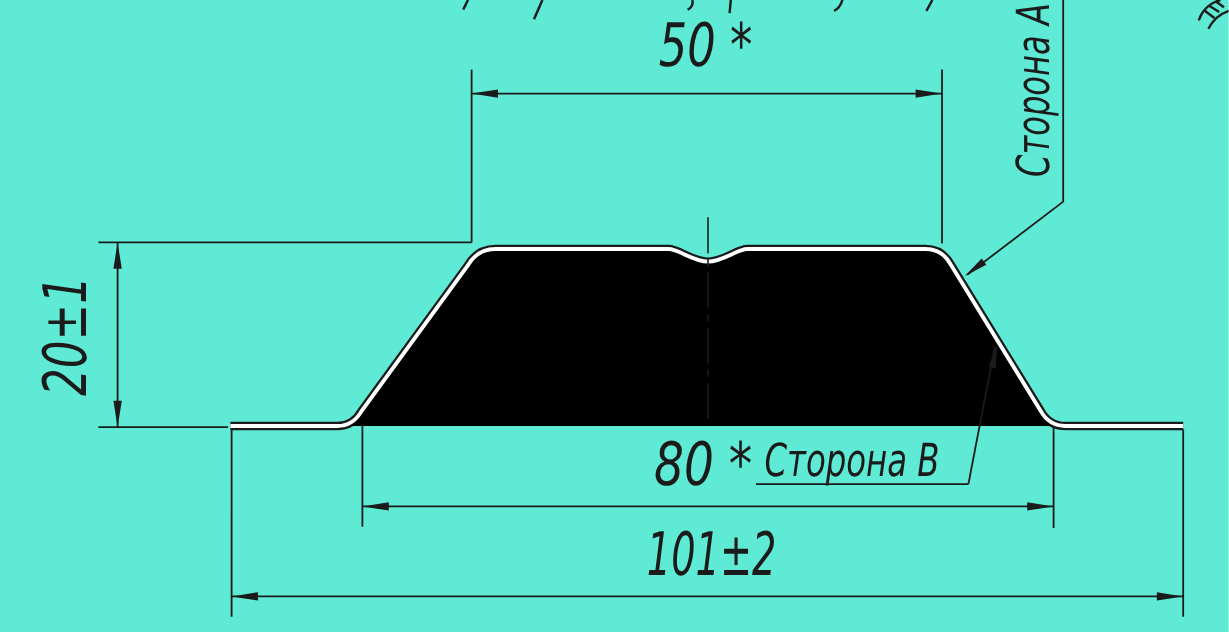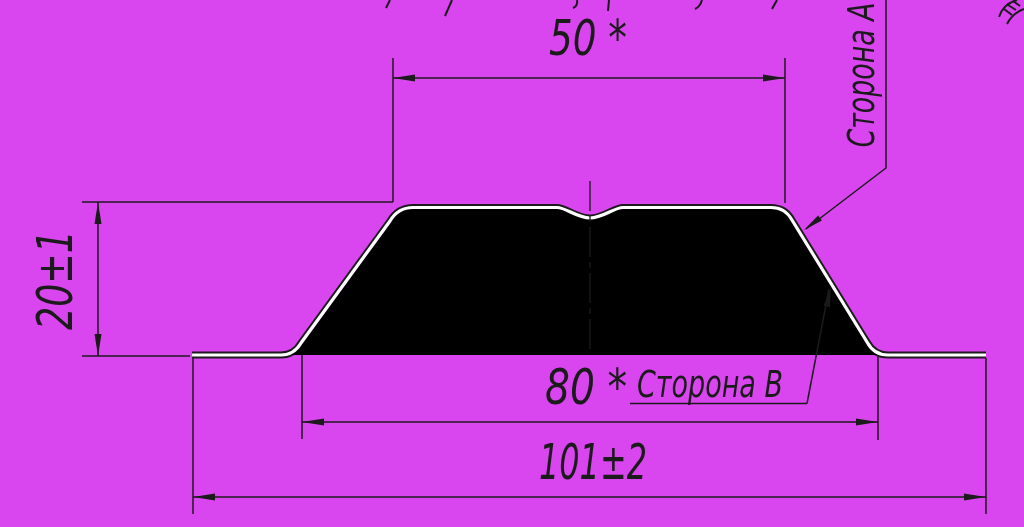--- a/index.html
+++ b/index.html
@@ -1,16 +1,16 @@
 <!DOCTYPE html>
 <html><head>
 <meta charset="utf-8">
 <style>
   html,body{margin:0;padding:0;background:#ffffff;}
-  .sheet{position:relative;width:1024px;height:527px;background:#d946ef;overflow:hidden;}
+  .sheet{position:relative;width:1024px;height:527px;background:#5eead4;overflow:hidden;}
   svg{position:absolute;left:0;top:0;color:#1b1b1b;}
   .ln{stroke:currentColor;fill:none;}
   .thin{stroke-width:1.5;}
   .profile-outer{stroke-width:7;}
   .profile-core{stroke:#ffffff;stroke-width:3.2;}
   .arrow{fill:currentColor;stroke:none;}
   text{
     font-family:"DejaVu Sans",sans-serif;
     font-style:italic;
     fill:currentColor;

